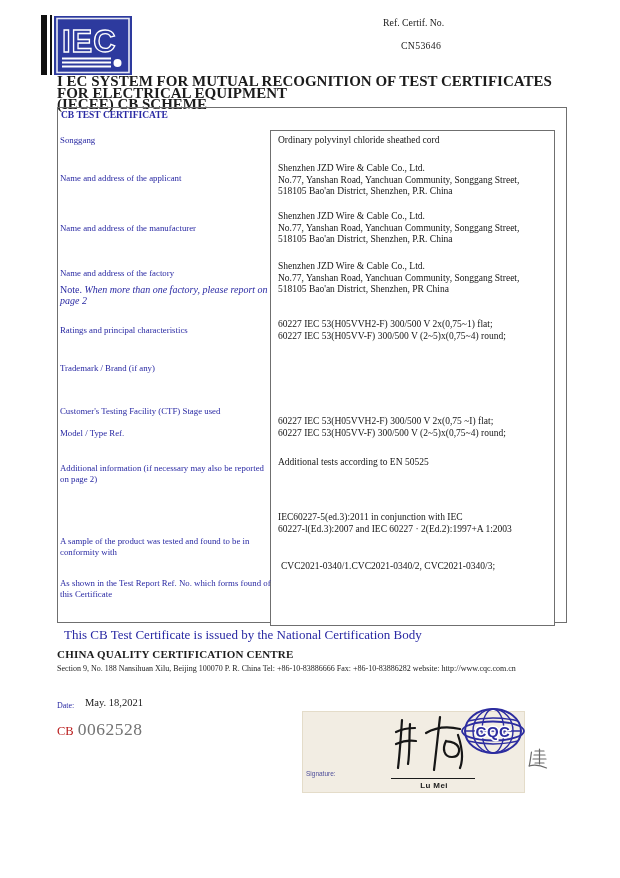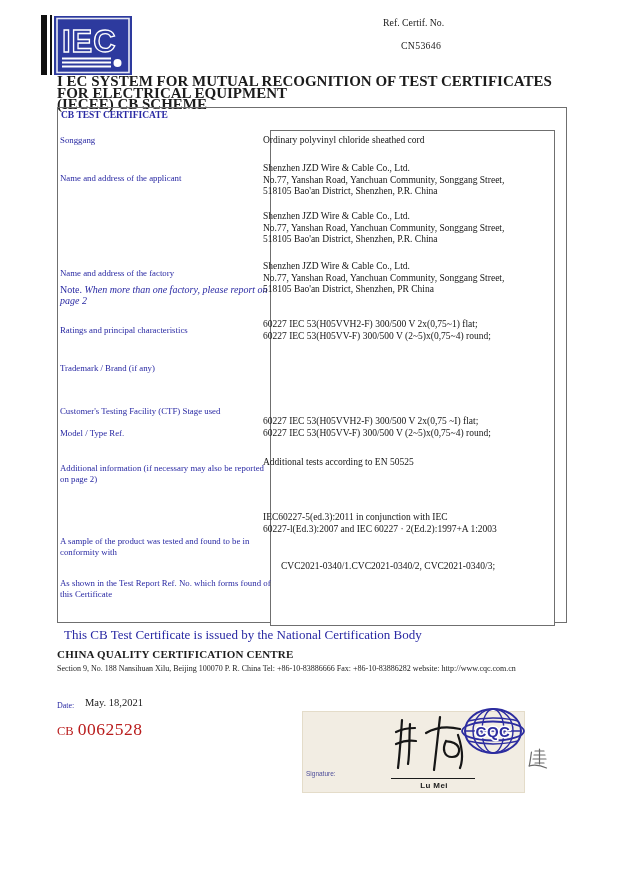--- a/index.html
+++ b/index.html
@@ -16,32 +16,32 @@
   .iec-logo{left:54px; top:16px;}
   .ref-label{left:383px; top:17px; font-size:9.8px;}
   .ref-no{left:401px; top:40px; font-size:9.8px; letter-spacing:.3px;}
   .scheme-title{left:57px; top:76px; width:520px; font-size:15px; font-weight:bold; line-height:11.5px;}
   
   .outer-box{left:57px; top:107px; width:508px; height:514px; border:1px solid #6f6f6f;}
   .inner-box{left:270px; top:130px; width:283px; height:494px; border:1px solid #6f6f6f; background:#ffffff;}
   .cert-title{left:61px; top:110px; font-size:9.5px; font-weight:bold;}
   
   .lbl{left:60px; width:212px; font-size:8.8px; line-height:11px; color:#2929a3;}
-  .val{left:263px; width:274px; font-size:9.5px; line-height:11.6px; color:#151515;}
+  .val{left:278px; width:274px; font-size:9.5px; line-height:11.6px; color:#151515;}
   .note-line{left:60px; top:284px; width:212px; font-size:10px; color:#2929a3;}
   .note-italic{font-style:italic;}
   
   .issued-note{left:64px; top:627px; font-size:13px;}
   .issuer-name{left:57px; top:648px; font-size:11px; font-weight:bold; letter-spacing:.2px;}
   .issuer-addr{left:57px; top:664px; width:520px; font-size:8px;}
   .date-label{left:57px; top:701px; font-size:8px;}
   .date-value{left:85px; top:697px; font-size:10.5px;}
   .cb-line{left:57px; top:719px;}
   .cb-prefix{font-size:12.5px; color:#b91c1c; vertical-align:baseline;}
-  .cb-number{font-size:17.5px; color:#b91c1c; letter-spacing:.5px;}
+  .cb-number{font-size:17.5px; color:#737373; letter-spacing:.5px;}
   
   .photo-panel{left:302px; top:711px; width:221px; height:80px; background:#f2ede3; border:1px solid #e4dcc9;}
   .sig-label{left:306px; top:770px; font-size:6.5px; color:#4f4f9a; font-family:"Liberation Sans","DejaVu Sans",sans-serif;}
   .sig-svg{left:388px; top:712px;}
   .sig-line{left:391px; top:778px; width:84px; height:1px; background:#1a1a1a;}
   .sig-name{left:399px; top:781px; width:70px; text-align:center; font-size:8px; color:#222;
             font-family:"Liberation Sans","DejaVu Sans",sans-serif; letter-spacing:.4px;font-weight:bold;}
   .cqc-logo{left:461px; top:706px;}
   .stamp{left:527px; top:748px;}
 </style>
@@ -67,20 +67,21 @@
 
   <div class="abs scheme-title pre">I EC SYSTEM FOR MUTUAL RECOGNITION OF TEST CERTIFICATES FOR ELECTRICAL EQUIPMENT
 (IECEE) CB SCHEME</div>
 
   <div class="abs outer-box"></div>
   <div class="abs inner-box"></div>
   <div class="abs cert-title blue">CB TEST CERTIFICATE</div>
 
   <div class="abs lbl" style="top:135px">Songgang</div>
   <div class="abs lbl" style="top:173px">Name and address of the applicant</div>
+  <div class="abs lbl" style="top:223px">Name and address of the manufacturer</div>
   <div class="abs lbl" style="top:268px">Name and address of the factory</div>
   <div class="abs note-line">
     <span>Note.</span><span class="note-italic"> When more than one factory, please report on page 2</span>
   </div>
   <div class="abs lbl" style="top:325px">Ratings and principal characteristics</div>
   <div class="abs lbl" style="top:363px">Trademark / Brand (if any)</div>
   <div class="abs lbl" style="top:406px">Customer's Testing Facility (CTF) Stage used</div>
   <div class="abs lbl" style="top:428px">Model / Type Ref.</div>
   <div class="abs lbl" style="top:463px">Additional information (if necessary may also be reported on page 2)</div>
   <div class="abs lbl" style="top:536px">A sample of the product was tested and found to be in conformity with</div>

